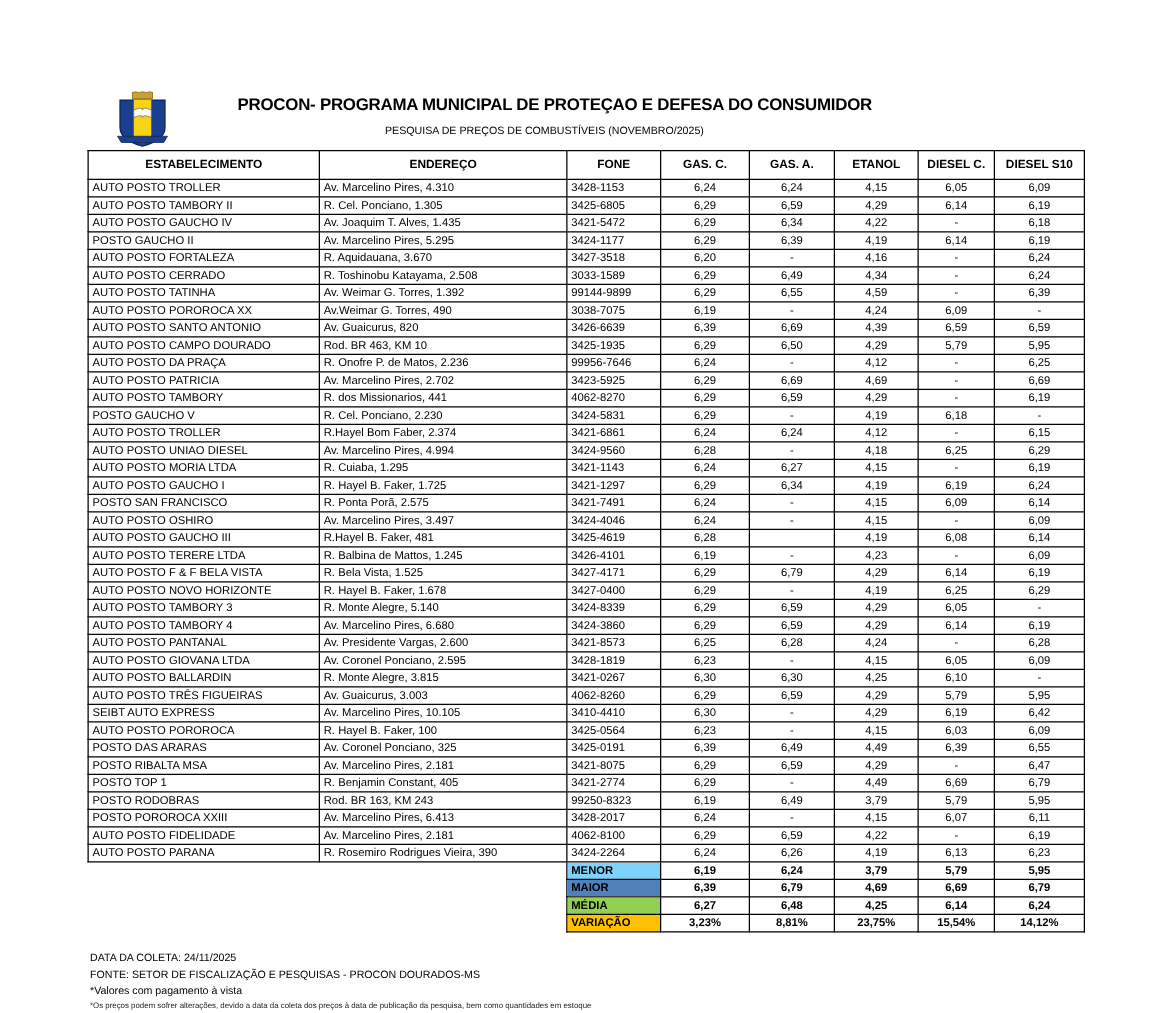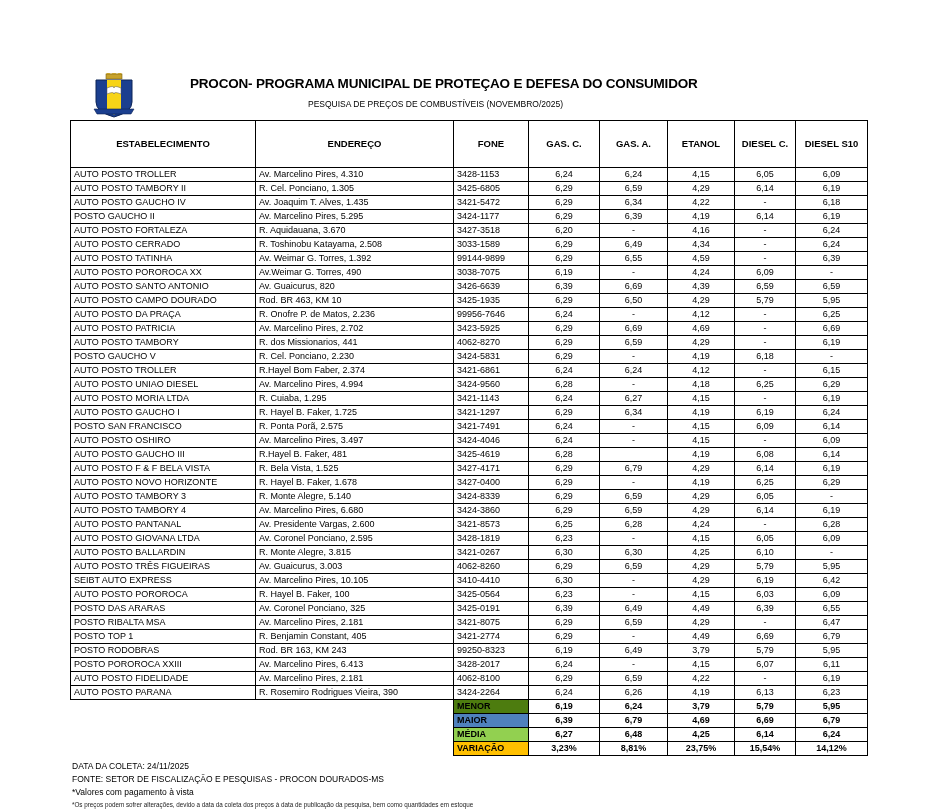--- a/index.html
+++ b/index.html
@@ -16,21 +16,21 @@
   }
   .logo{position:absolute;left:88px;top:73px;width:52px;height:46px}
   table.main{
     position:absolute;left:70px;top:120px;width:797px;
     border-collapse:collapse;table-layout:fixed;
   }
   th,td{
     border:1px solid #000;height:13px;padding:0 3px;
     font-size:9px;line-height:1.05;overflow:hidden;white-space:nowrap;
   }
-  th{font-size:9.5px;font-weight:bold;text-align:center;height:14px;padding:16px 1px}
+  th{font-size:9.5px;font-weight:bold;text-align:center;height:14px;padding:4px 1px}
   td.num{text-align:center}
   td.nb{border:none}
   td.slabel{font-weight:bold;font-size:9px;text-align:left}
   tr.sum td{font-weight:bold}
   .footer{position:absolute;left:72px;top:760px}
   .footer .fline{font-size:8.5px;line-height:13px;white-space:nowrap}
   .footer .fineprint{font-size:6.3px;color:#222;margin-top:2px;white-space:nowrap}
 </style>
 </head>
 <body>
@@ -280,20 +280,30 @@
         <td>AUTO POSTO GAUCHO III</td>
         <td>R.Hayel B. Faker, 481</td>
         <td>3425-4619</td>
         <td class="num">6,28</td>
         <td class="num"></td>
         <td class="num">4,19</td>
         <td class="num">6,08</td>
         <td class="num">6,14</td>
       </tr>
       <tr>
+        <td>AUTO POSTO TERERE LTDA</td>
+        <td>R. Balbina de Mattos, 1.245</td>
+        <td>3426-4101</td>
+        <td class="num">6,19</td>
+        <td class="num">-</td>
+        <td class="num">4,23</td>
+        <td class="num">-</td>
+        <td class="num">6,09</td>
+      </tr>
+      <tr>
         <td>AUTO POSTO F &amp; F BELA VISTA</td>
         <td>R. Bela Vista, 1.525</td>
         <td>3427-4171</td>
         <td class="num">6,29</td>
         <td class="num">6,79</td>
         <td class="num">4,29</td>
         <td class="num">6,14</td>
         <td class="num">6,19</td>
       </tr>
       <tr>
@@ -451,21 +461,21 @@
         <td>R. Rosemiro Rodrigues Vieira, 390</td>
         <td>3424-2264</td>
         <td class="num">6,24</td>
         <td class="num">6,26</td>
         <td class="num">4,19</td>
         <td class="num">6,13</td>
         <td class="num">6,23</td>
       </tr>
       <tr class="sum">
         <td colspan="2" class="nb"></td>
-        <td class="slabel" style="background: #4d7c0f;">MENOR</td>
+        <td class="slabel" style="background: #7dd3fc;">MENOR</td>
         <td class="num">6,19</td>
         <td class="num">6,24</td>
         <td class="num">3,79</td>
         <td class="num">5,79</td>
         <td class="num">5,95</td>
       </tr>
       <tr class="sum">
         <td colspan="2" class="nb"></td>
         <td class="slabel" style="background: rgb(79, 129, 189);">MAIOR</td>
         <td class="num">6,39</td>

